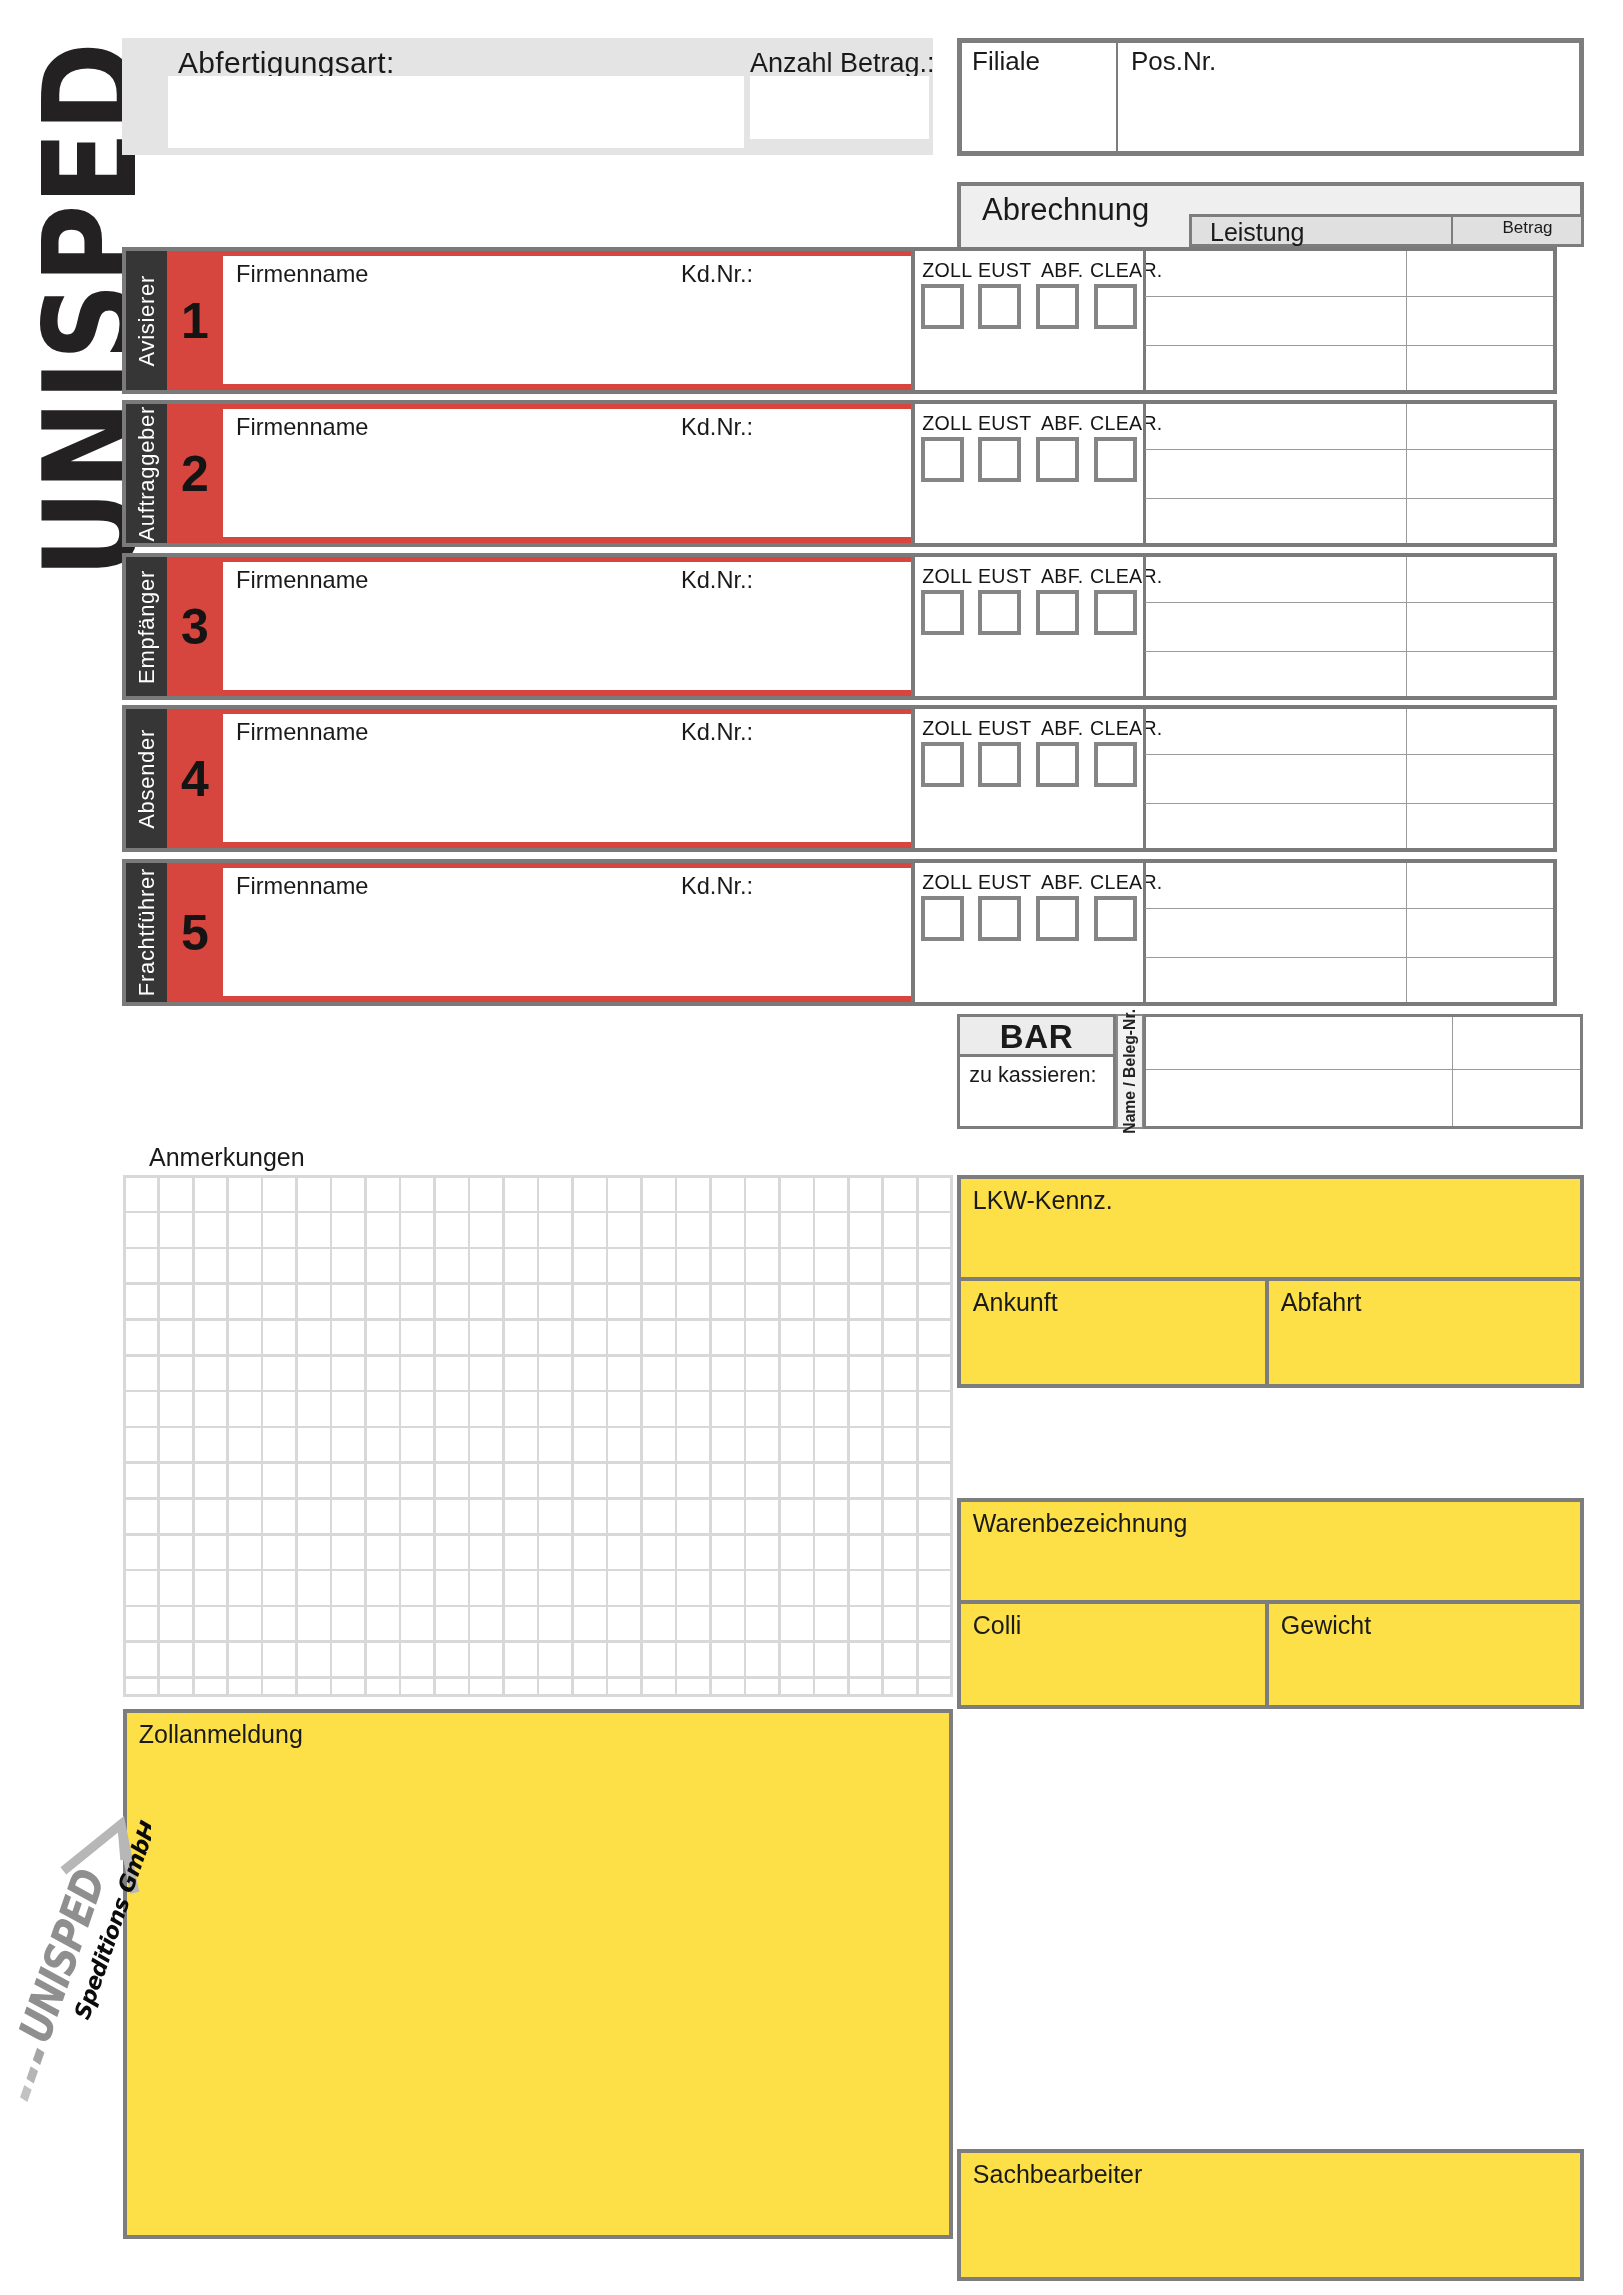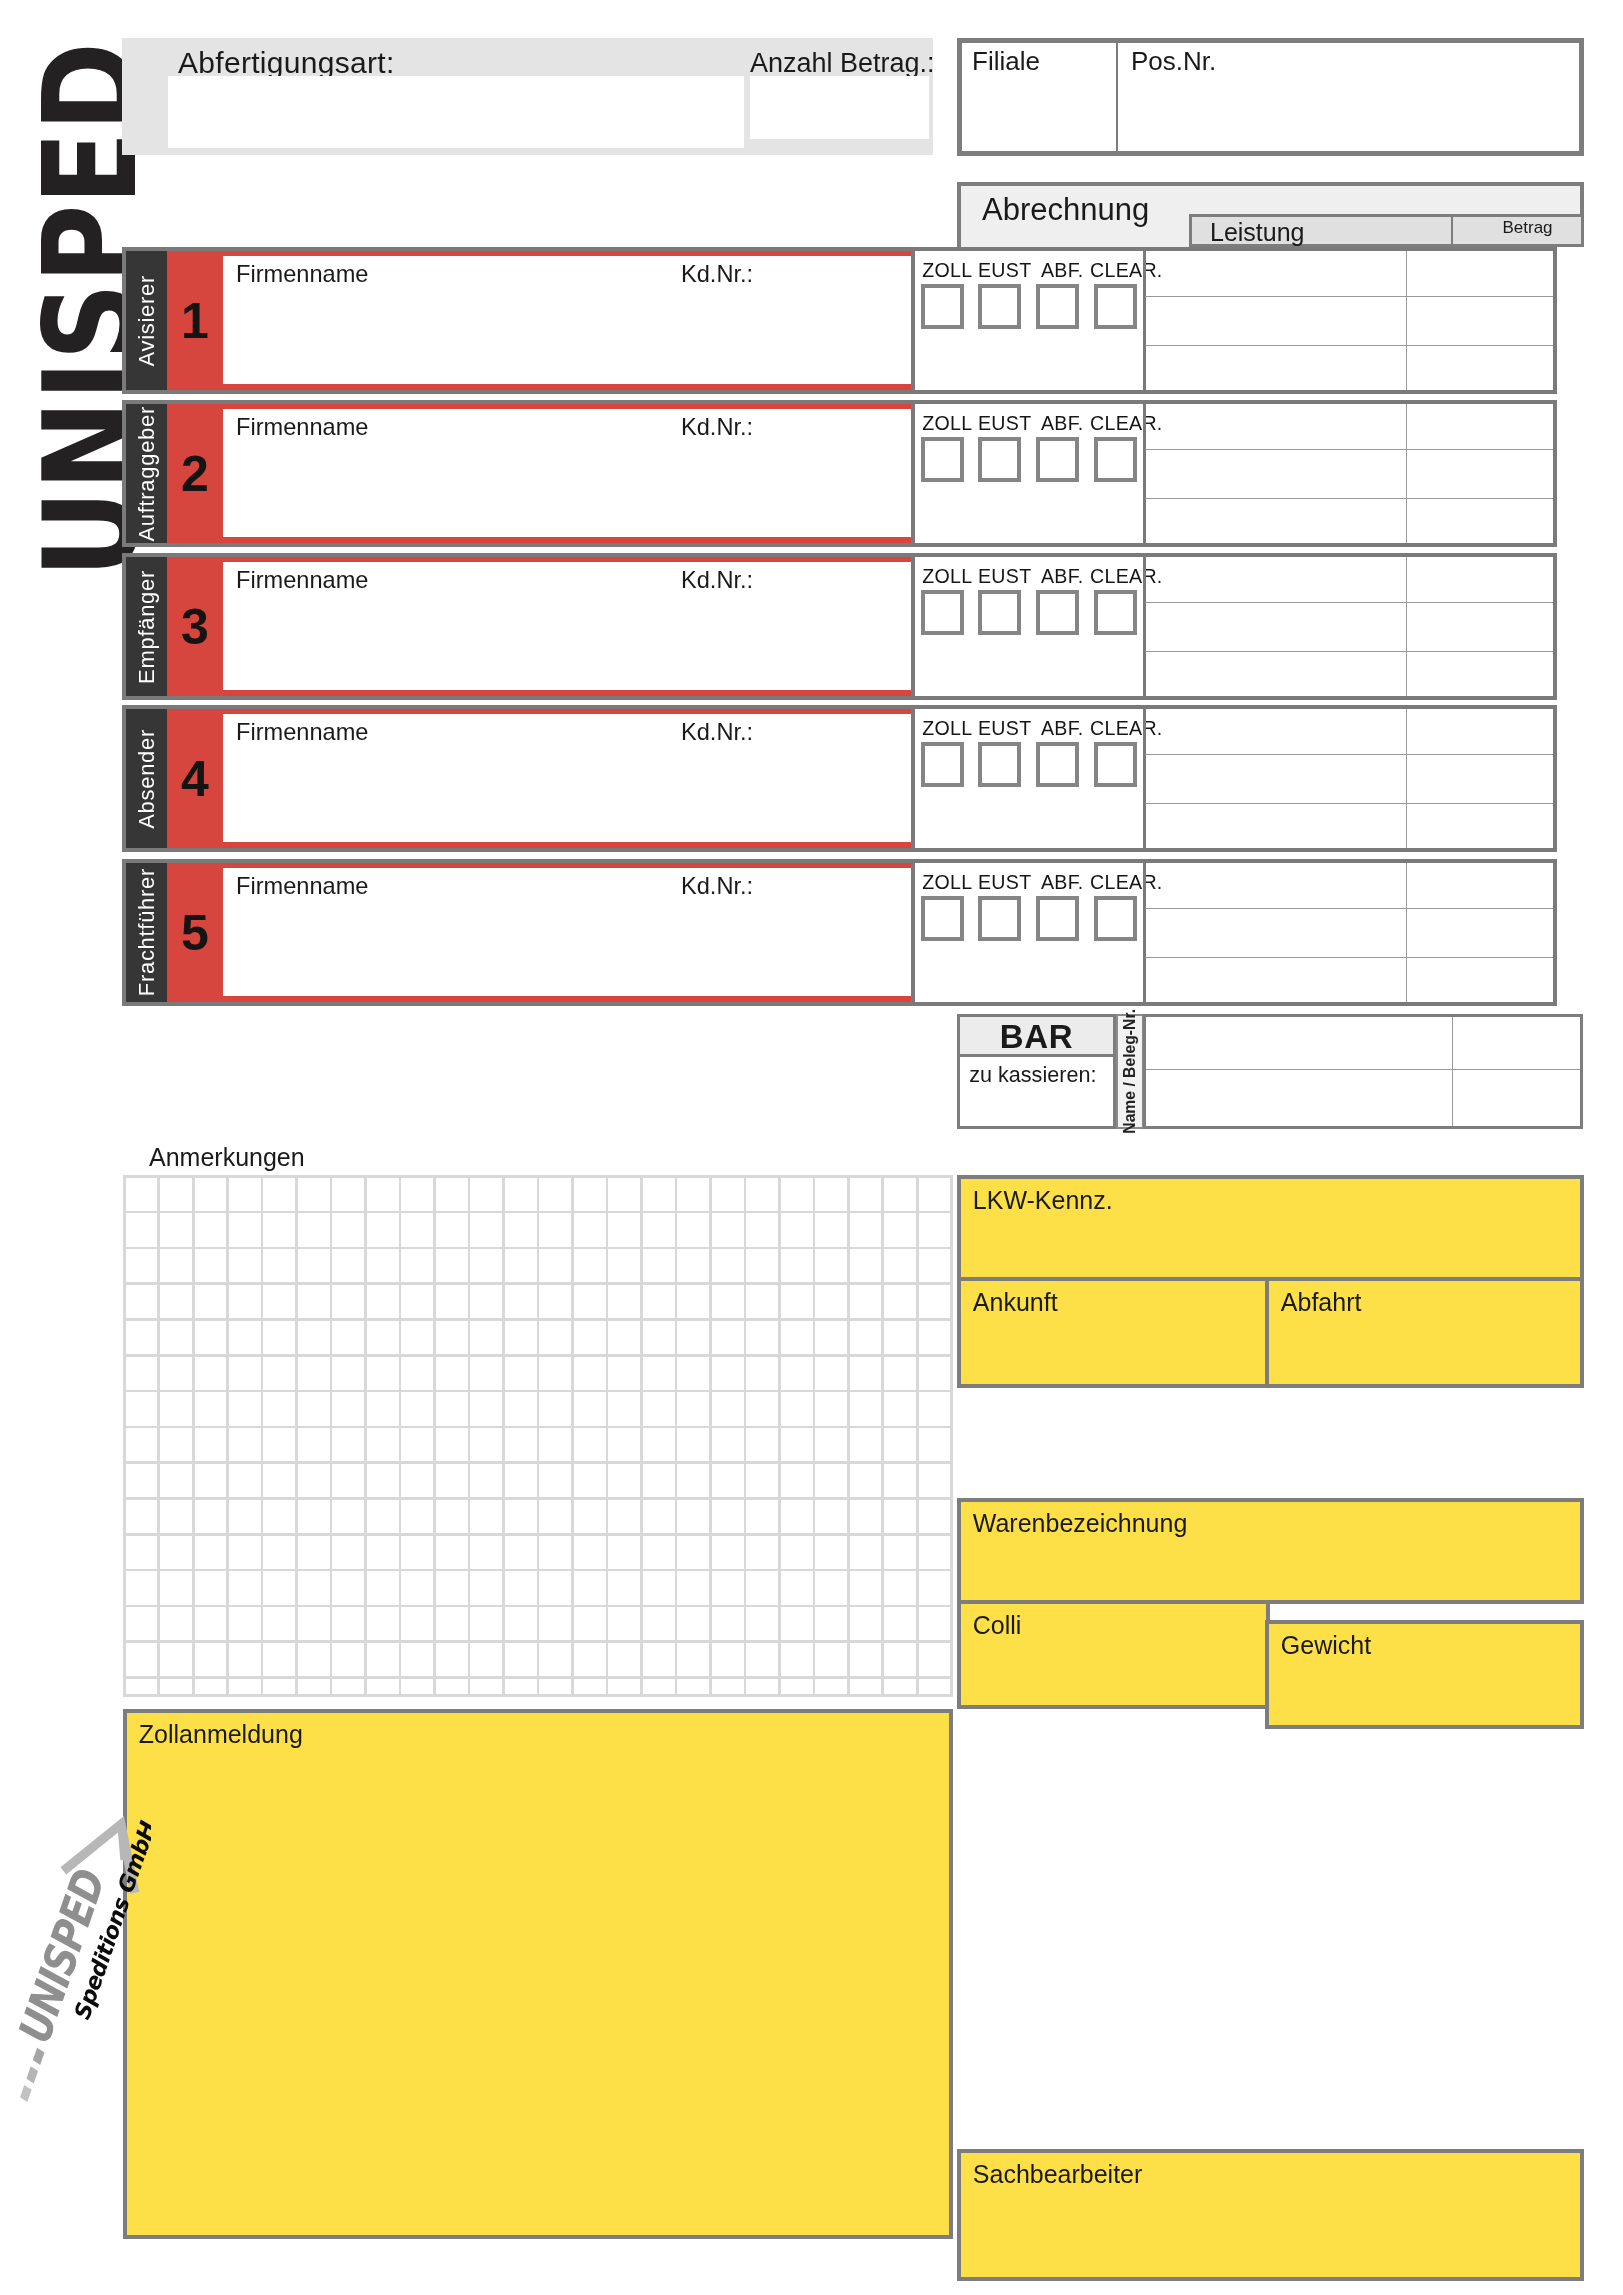--- a/index.html
+++ b/index.html
@@ -73,21 +73,21 @@
   .gcell{background:#ffffff;}
 
   
   .gbox{border:4.6px solid #7d7d7d; background:#fde047; box-sizing:border-box;}
   .gbox .blabel{position:absolute; left:11.8px; top:6.5px; font-size:25px;}
   .lkw-box{left:957px; top:1175px; width:627px; height:106px;}
   .ankunft-box{left:957px; top:1277px; width:313px; height:111px;}
   .abfahrt-box{left:1265px; top:1277px; width:319px; height:111px;}
   .waren-box{left:957px; top:1498px; width:627px; height:106px;}
   .colli-box{left:957px; top:1600px; width:313px; height:109px;}
-  .gewicht-box{left:1265px; top:1600px; width:319px; height:109px;margin-top:20px;}
+  .gewicht-box{left:1265px; top:1600px; width:319px; height:109px;}
   .zoll-box{left:123px; top:1709px; width:830px; height:530px;}
   .abfdat-box{left:957px; top:2026px; width:627px; height:84px;}
   .sach-box{left:957px; top:2105px; width:627px; height:132px;margin-top:44px;}
 
   
   .logo-b{left:6.5px; top:1728px;}
   .logo-uni{font-family:"DejaVu Sans","Liberation Sans",sans-serif; font-weight:bold; font-style:italic; fill:#8f8f8f; font-size:68px; letter-spacing:-3px;}
   .logo-gmbh{font-family:"DejaVu Sans","Liberation Sans",sans-serif; font-weight:bold; font-style:italic; fill:#0b0b0b; font-size:34px; letter-spacing:-1px;}
 </style>
 </head>

